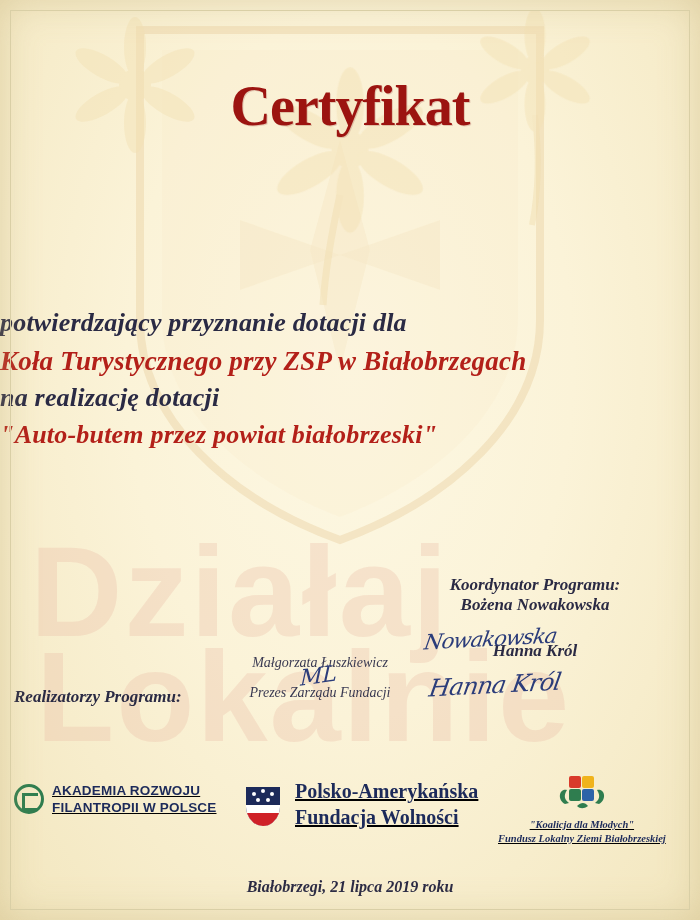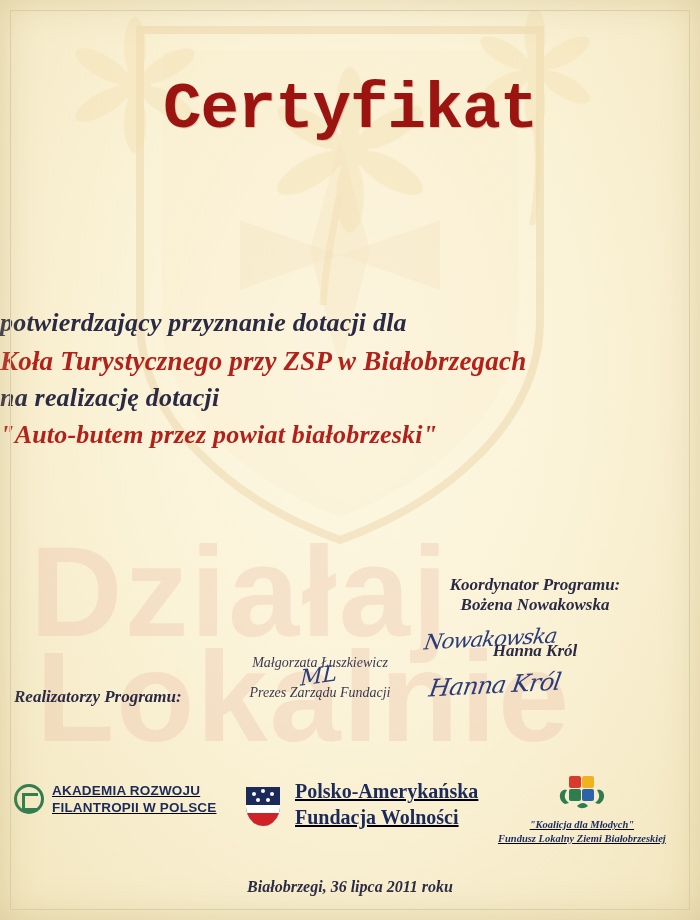--- a/index.html
+++ b/index.html
@@ -81,24 +81,24 @@
     z-index: 3;
     width: 100%;
     height: 100%;
   }
   .title {
     position: absolute;
     top: 78px;
     left: 0;
     right: 0;
     text-align: center;
-    font-size: 64px;
+    font-size: 56px;
     line-height: 1;
     color: #9c1410;
-    font-family: Liberation Mono, monospace;
+    font-family: Liberation Serif, serif;
     font-weight: bold;
     letter-spacing: -1px;
     text-shadow: 1px 1px 0 rgba(120,10,10,.18);
   }
   .body-block {
     position: absolute;
     top: 305px;
     left: 0;
     right: 0;
   }
@@ -402,18 +402,18 @@
           <path d="M44 32 C52 28 50 16 42 18 C46 24 44 28 40 31 Z" fill="#2f7d4f"></path>
           <path d="M22 34 C26 30 30 30 33 34 C29 37 25 37 22 34 Z" fill="#2f7d4f"></path>
         </svg>
         <div class="kml-text">
           <div>"Koalicja dla Młodych"</div>
           <div>Fundusz Lokalny Ziemi Białobrzeskiej</div>
         </div>
       </div>
     </div>
 
-    <div class="place-date">Białobrzegi, 36 lipca 2011 roku</div>
+    <div class="place-date">Białobrzegi, 21 lipca 2019 roku</div>
   </div>
 
   <div class="border-frame"></div>
   <div class="paper-edge"></div>
 </div>
 
 </body></html>

